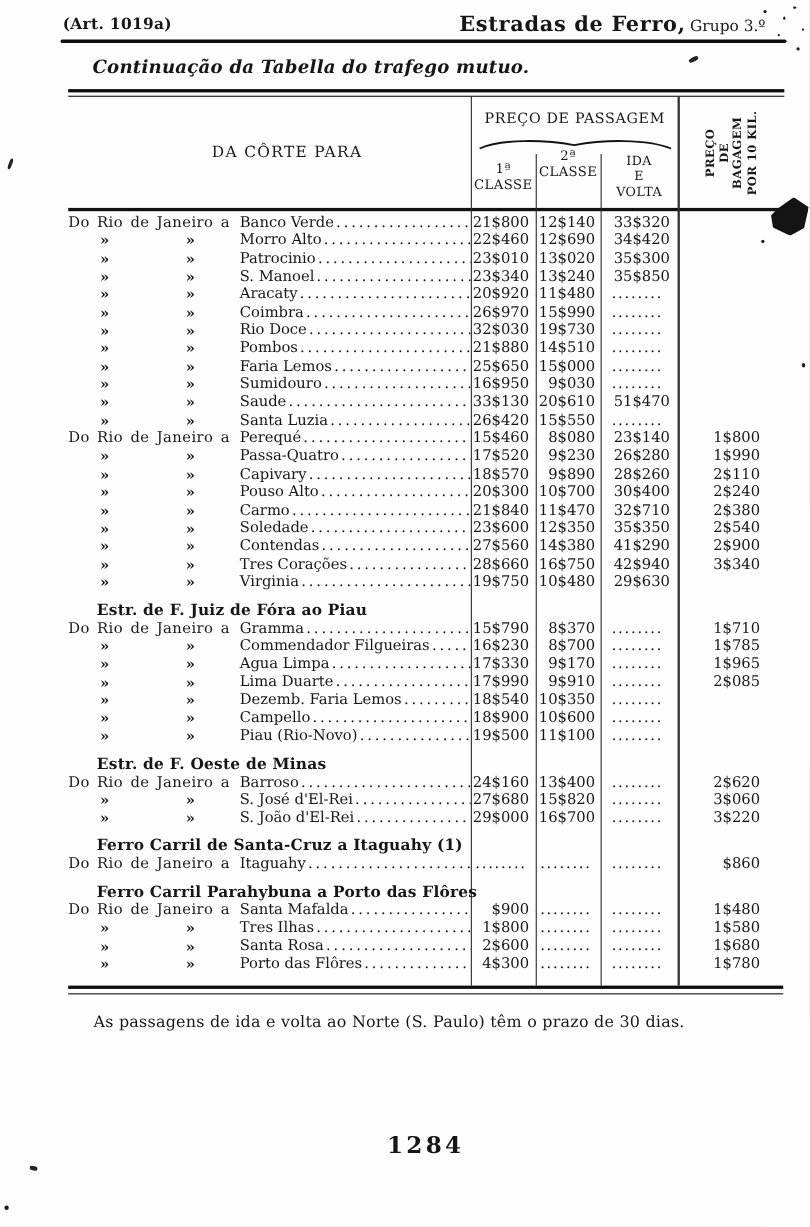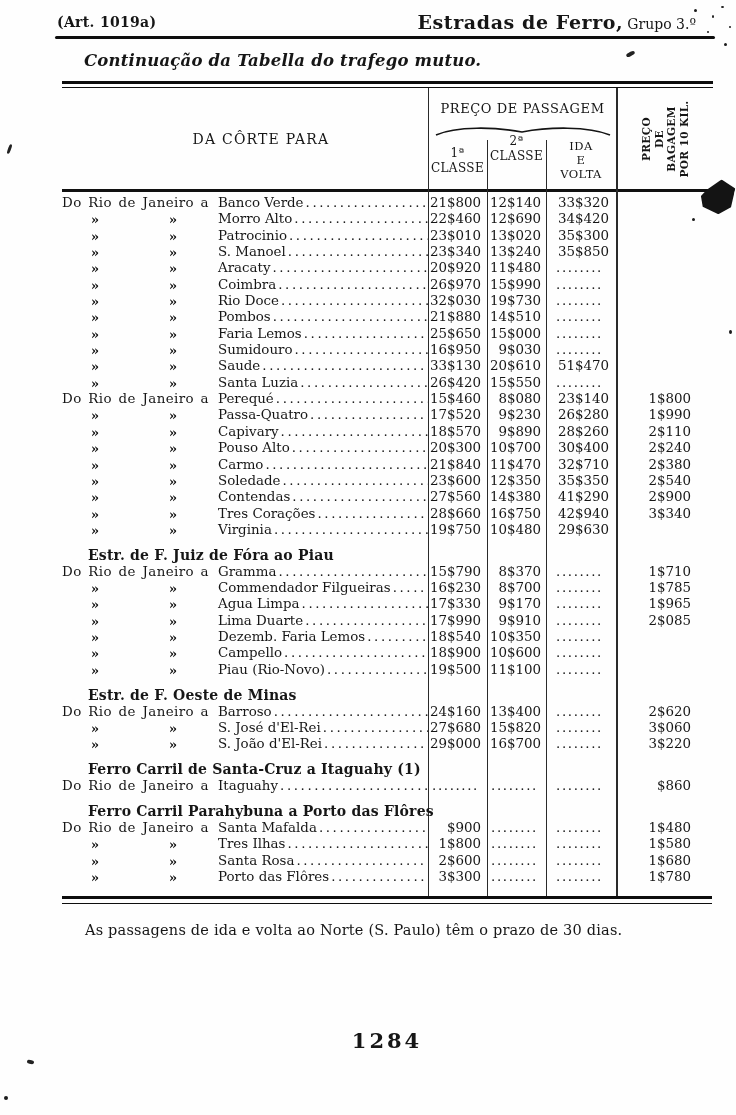--- a/index.html
+++ b/index.html
@@ -529,21 +529,21 @@
         <div class="cell crt dotscell">........</div>
         <div class="cell cbag">1$680</div>
       </div>
       <div class="trow">
         <div class="cell name">
           <div class="ditto1">»</div>
           <div class="ditto2">»</div>
           <div class="dest">Porto das Flôres</div>
           <div class="leader"></div>
         </div>
-        <div class="cell c1">3$300</div>
+        <div class="cell c1">4$300</div>
         <div class="cell c2 dotscell">........</div>
         <div class="cell crt dotscell">........</div>
         <div class="cell cbag">1$780</div>
       </div>
     </div>
 
   <div class="note1">As passagens de ida e volta ao Norte (S. Paulo) têm o prazo de 30 dias.</div>
   <div class="page-number">1284</div>
 
   <div class="blob"></div>

